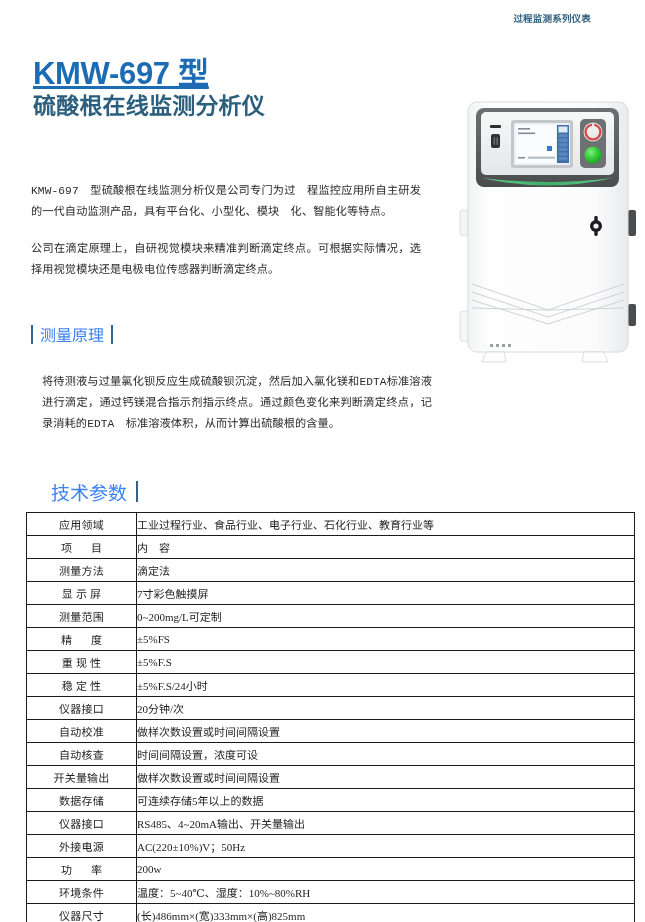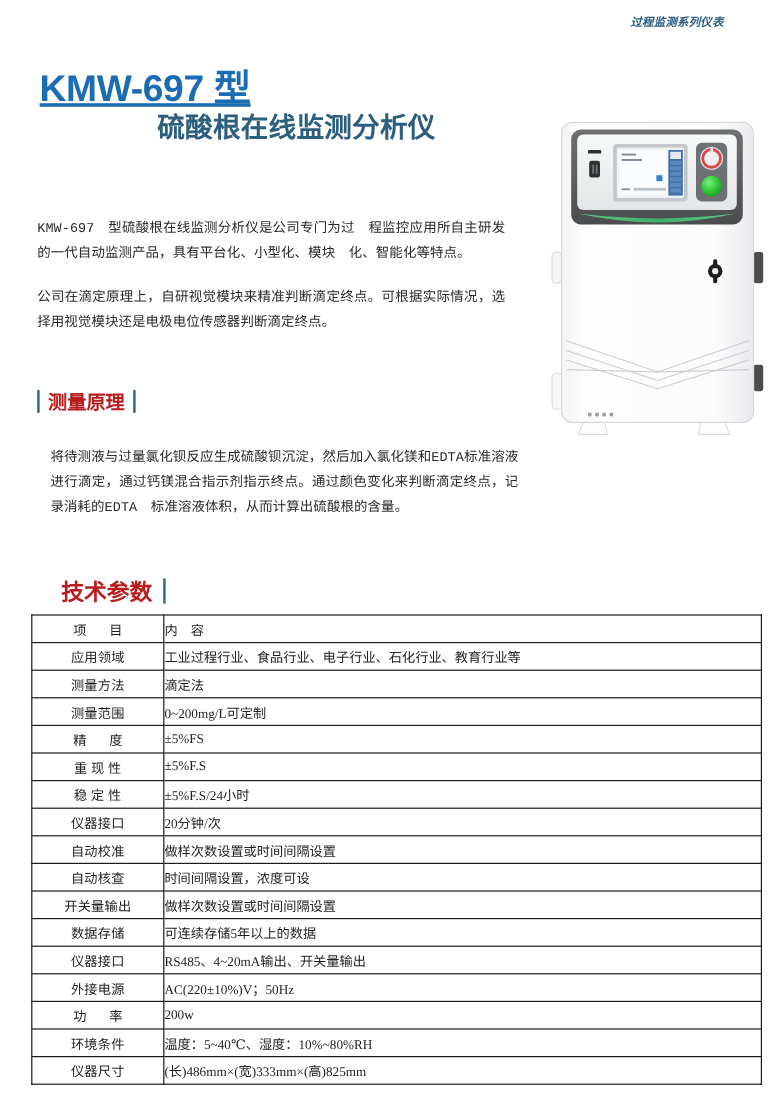--- a/index.html
+++ b/index.html
@@ -12,27 +12,26 @@
     height: 922px;
     position: relative;
     font-family: "Liberation Serif", "DejaVu Serif", serif;
     overflow: hidden;
   }
 
   
   .page-header {
     position: absolute;
     top: 11px;
-    right: 42px;
+    right: 54px;
     font-family: "Liberation Sans", "DejaVu Sans", sans-serif;
     font-size: 9.5px;
     font-weight: bold;
     color: #2e5f80;
     letter-spacing: .2px;
-    font-style: italic;
   }
 
   
   .title-block {
     position: absolute;
     left: 33px;
     top: 57px;
     width: 330px;
   }
   .title-main {
@@ -47,21 +46,20 @@
   }
   .title-sub {
     font-family: "Liberation Sans", "DejaVu Sans", sans-serif;
     font-size: 23px;
     font-weight: bold;
     color: #2c5f7e;
     line-height: 1.25;
     margin-top: 2px;
     letter-spacing: .2px;
     white-space: nowrap;
-    text-align: right;
   }
 
   
   .intro {
     position: absolute;
     left: 31px;
     top: 170px;
     width: 390px;
   }
   .para {
@@ -70,22 +68,22 @@
     line-height: 21px;
     text-align: justify;
     letter-spacing: .1px;
     font-family: Liberation Mono, monospace;
   }
   .para + .para { margin-top: 16px; }
 
   
   .sec-head {
     font-family: "Liberation Sans", "DejaVu Sans", sans-serif;
-    font-weight: bold;
-    color: #b91c1c;
+    font-weight: normal;
+    color: #3b82f6;
     display: flex;
     align-items: center;
     gap: 7px;
   }
   .sec-head .bar {
     display: inline-block;
     width: 2px;
     background: #2c6590;
   }
 
@@ -197,30 +195,34 @@
 </div>
 
 <div class="spec-table-wrap">
   <table class="spec">
     <colgroup>
         <col class="c1">
         <col>
       </colgroup>
     <tbody id="spec-tbody">
       <tr>
+          <td class="k">应用领域</td>
+          <td class="v">工业过程行业、食品行业、电子行业、石化行业、教育行业等</td>
+        </tr>
+    <tr>
         <td class="hdr-k">项　目</td>
         <td class="hdr-v">内　容</td>
       </tr>
-    <tr>
-          <td class="k">应用领域</td>
-          <td class="v">工业过程行业、食品行业、电子行业、石化行业、教育行业等</td>
-        </tr>
         <tr>
           <td class="k">测量方法</td>
           <td class="v">滴定法</td>
+        </tr>
+        <tr>
+          <td class="k">显 示 屏</td>
+          <td class="v">7寸彩色触摸屏</td>
         </tr>
         <tr>
           <td class="k">测量范围</td>
           <td class="v">0~200mg/L可定制</td>
         </tr>
         <tr>
           <td class="k spaced">精　度</td>
           <td class="v">±5%FS</td>
         </tr>
         <tr>

